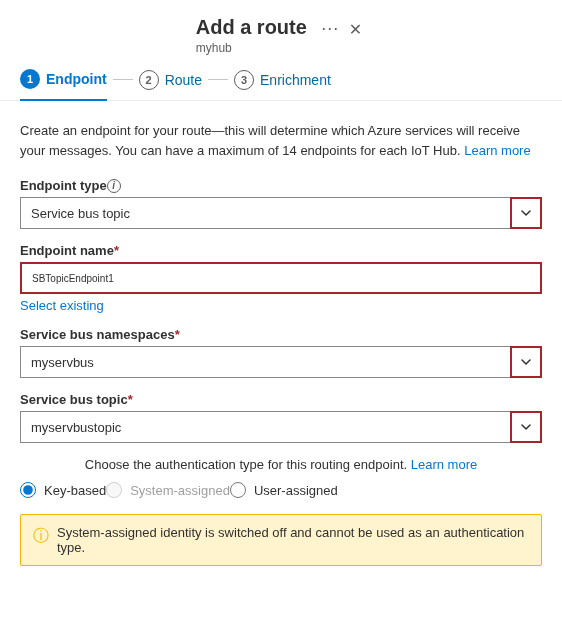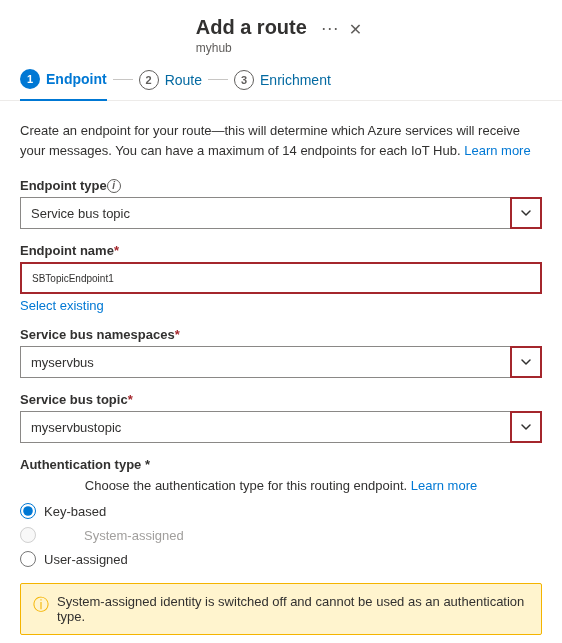--- a/index.html
+++ b/index.html
@@ -213,41 +213,40 @@
       margin-bottom: 6px;
     }
     .auth-desc {
       font-size: 13px;
       color: #323130;
       margin-bottom: 10px;
       text-align: center;
     }
     .radio-group {
       display: flex;
-      flex-direction: column;
-      gap: 8px;
+      flex-direction: row;
+      gap: 0;
     }
     .radio-item {
       display: flex;
       align-items: center;
       gap: 8px;
     }
     .radio-input {
       width: 16px;
       height: 16px;
       accent-color: #0078d4;
       cursor: pointer;
     }
     .radio-label {
       font-size: 13px;
       color: #323130;
     }
     .radio-label.disabled {
       color: #a19f9d;
-      margin-left: 40px;
     }
     .info-banner {
       display: flex;
       align-items: flex-start;
       gap: 8px;
       background: #fff4ce;
       border: 1px solid #f4b400;
       padding: 10px 12px;
       margin-top: 16px;
       border-radius: 2px;
@@ -362,24 +361,20 @@
         </select>
         <div class="select-dropdown-btn">
           <svg viewBox="0 0 12 12" fill="none" xmlns="http://www.w3.org/2000/svg">
             <path d="M2 4L6 8L10 4" stroke="#323130" stroke-width="1.5" stroke-linecap="round" stroke-linejoin="round"></path>
           </svg>
         </div>
       </div>
     </div>
 
     <div class="form-group">
-      <div class="auth-section-label">
-        <span>Authentication type</span>
-        <span class="required"> *</span>
-      </div>
       <div class="auth-desc">
         <span>Choose the authentication type for this routing endpoint.</span>
         <a href="#" class="learn-more">Learn more</a>
       </div>
       <div class="radio-group">
         <div class="radio-item">
           <input type="radio" class="radio-input" name="auth_type" checked="" style="">
           <label class="radio-label">Key-based</label>
         </div>
         <div class="radio-item">

